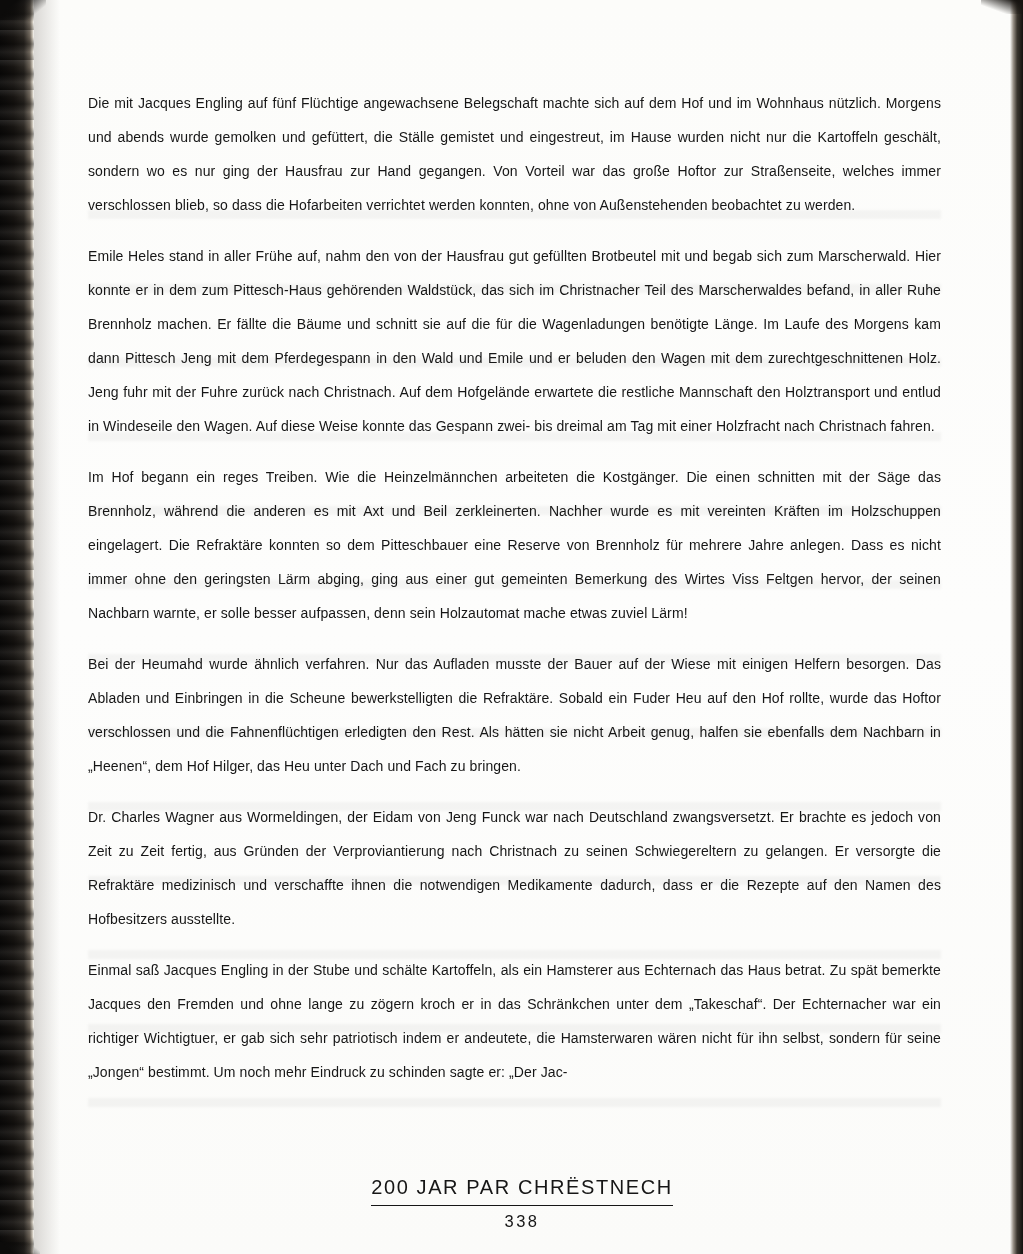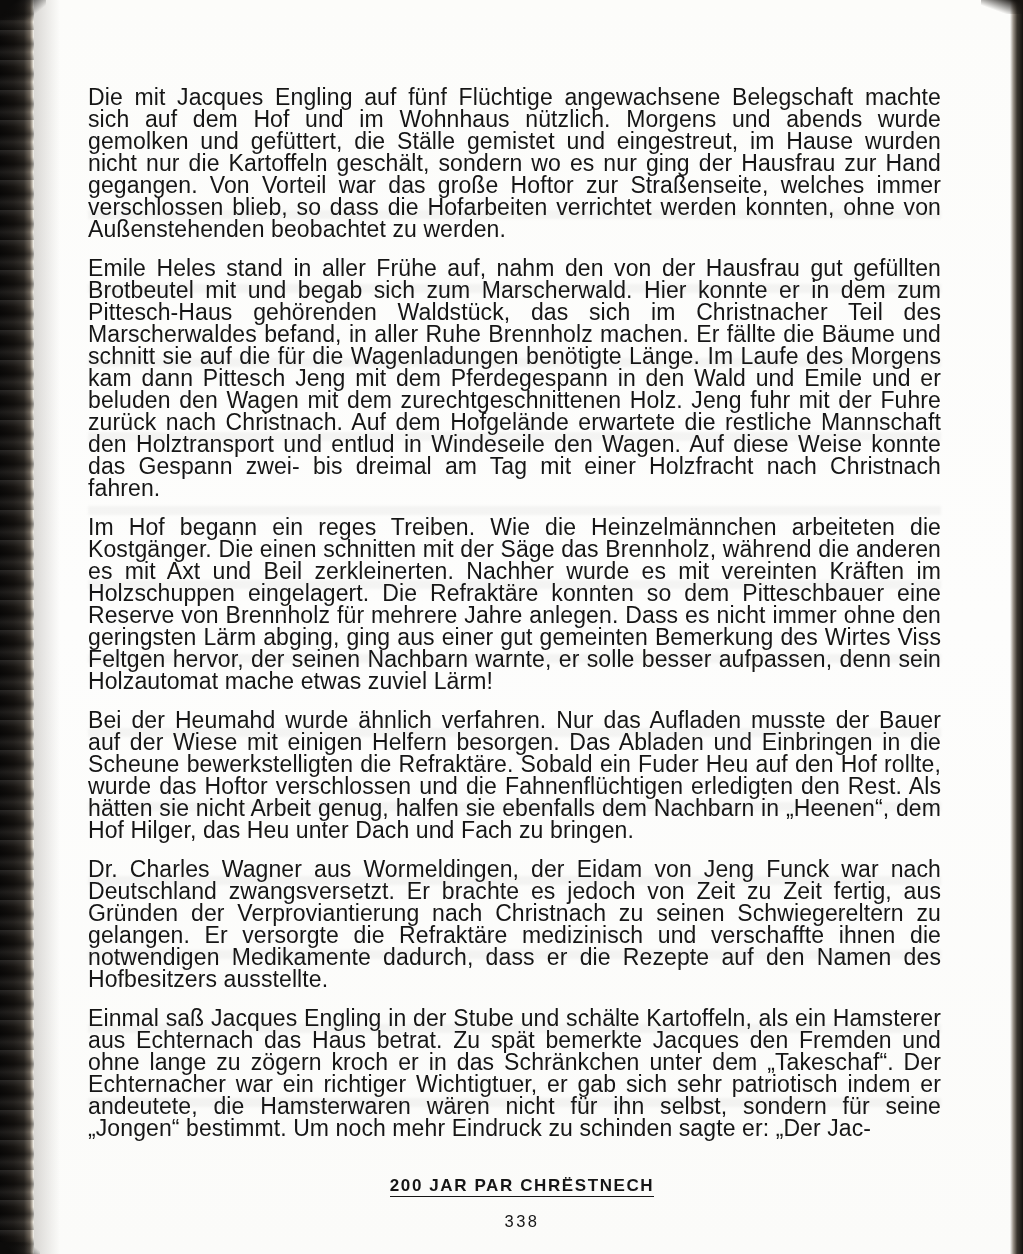--- a/index.html
+++ b/index.html
@@ -71,44 +71,43 @@
     filter: blur(1px);
     pointer-events: none;
   }
 
   .text-block {
     position: absolute;
     left: 88px;
     top: 86px;
     width: 853px;
     color: #161616;
-    font-size: 23px;
-    line-height: 22px;
+    font-size: 14px;
+    line-height: 34px;
     letter-spacing: 0.1px;
     text-align: justify;
   }
   .text-block p {
     margin: 0 0 17px 0;
   }
 
   .footer {
     position: absolute;
     left: 34px;
     right: 13px;
     top: 1176px;
     text-align: center;
   }
   .footer-title {
     display: inline-block;
-    font-size: 17px;
+    font-size: 20px;
     letter-spacing: 1.6px;
     color: #161616;
     border-bottom: 1.4px solid #161616;
-    padding-bottom: 0;
-    font-weight: bold;
+    padding-bottom: 6px;
   }
   .footer-pagenum {
     position: absolute;
     left: 34px;
     right: 13px;
     top: 1212px;
     text-align: center;
     font-size: 16.5px;
     letter-spacing: 2.5px;
     color: #161616;

